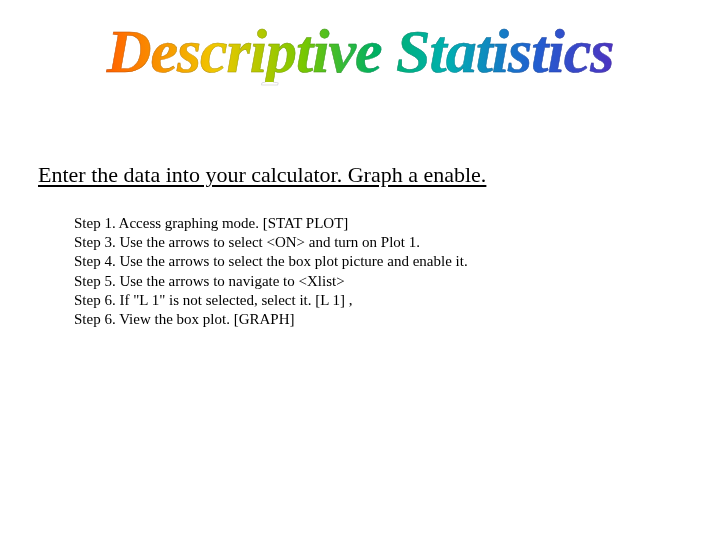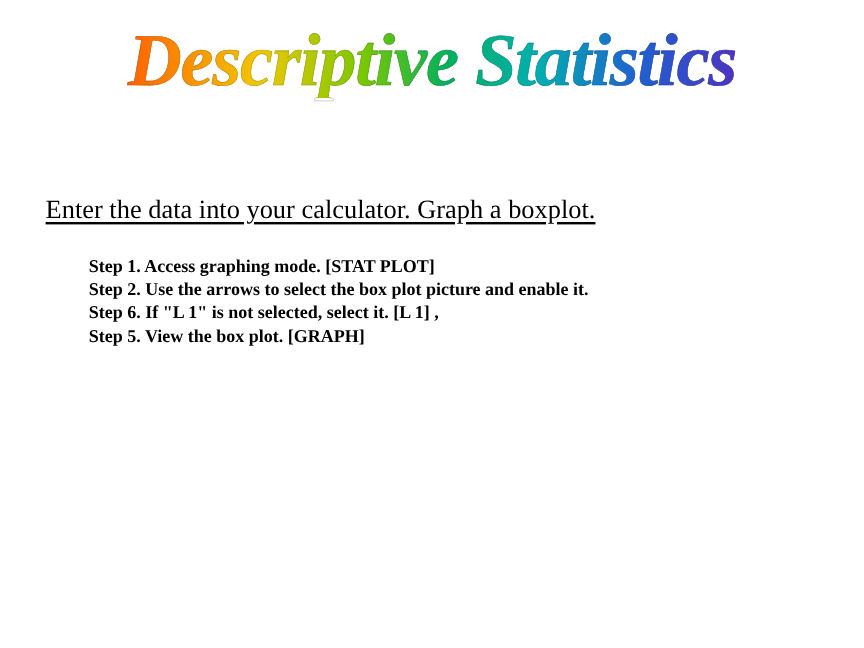--- a/index.html
+++ b/index.html
@@ -61,32 +61,33 @@
   .steps {
     position: absolute;
     top: 214px;
     left: 74px;
     width: 600px;
     font-size: 15px;
     line-height: 1.28;
   }
   .step-line {
     white-space: nowrap;
-    font-weight: bold;
   }
 </style>
 </head>
 <body>
 
 <div class="slide">
 
   <div class="title">Descriptive Statistics</div>
 
-  <div class="subtitle">Enter the data into your calculator. Graph a boxplot.</div>
+  <div class="subtitle">Enter the data into your calculator. Graph a enable.</div>
 
   <div class="steps">
     <div class="step-line">Step 1. Access graphing mode. [STAT PLOT]</div>
-    <div class="step-line">Step 2. Use the arrows to select the box plot picture and enable it.</div>
+    <div class="step-line">Step 3. Use the arrows to select &lt;ON&gt; and turn on Plot 1.</div>
+    <div class="step-line">Step 4. Use the arrows to select the box plot picture and enable it.</div>
+    <div class="step-line">Step 5. Use the arrows to navigate to &lt;Xlist&gt;</div>
     <div class="step-line">Step 6. If "L 1" is not selected, select it. [L 1] ,</div>
-    <div class="step-line">Step 5. View the box plot. [GRAPH]</div>
+    <div class="step-line">Step 6. View the box plot. [GRAPH]</div>
   </div>
 
 </div>
 
 </body></html>

